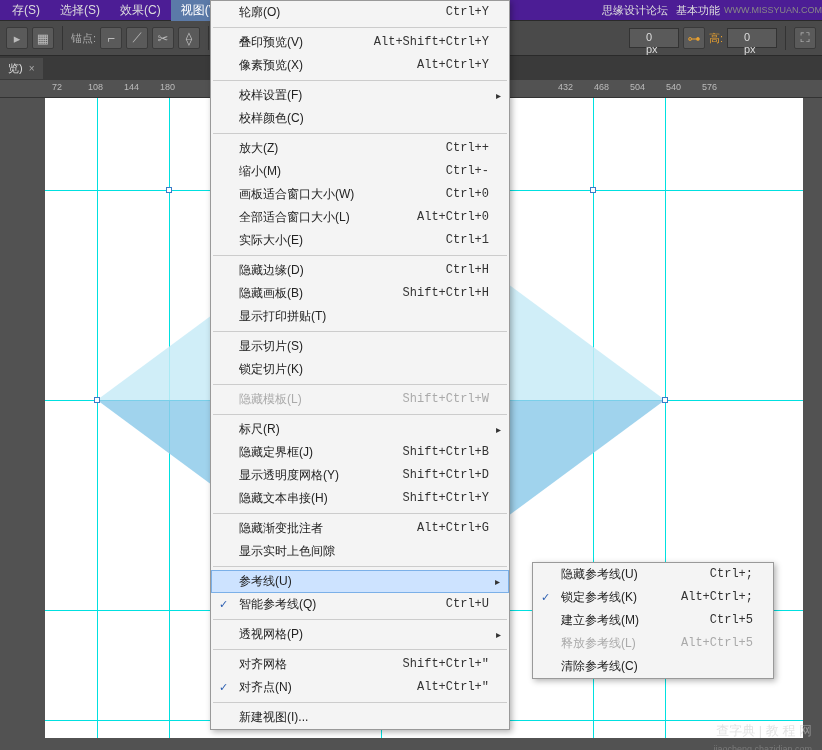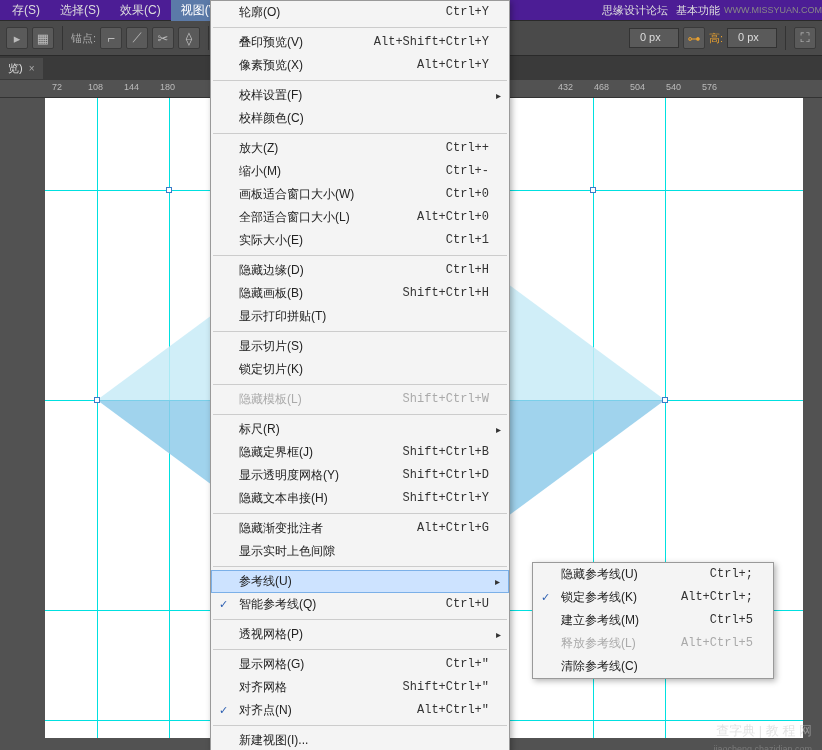--- a/index.html
+++ b/index.html
@@ -10,21 +10,21 @@
 .menubar-item.active { background: #5b7aa8; color: #fff; }
 .menubar-spacer { flex: 1; }
 .forum-text { font-size: 11px; color: #ddd; padding-right: 8px; }
 .basic-func { font-size: 11px; color: #ddd; padding-right: 4px; }
 .url-text { font-size: 9px; color: #888; }
 
 .toolbar { height: 36px; background: #4a4a4a; border-top: 1px solid #2a2a2a; border-bottom: 1px solid #2a2a2a; display: flex; align-items: center; padding: 0 6px; color: #ccc; font-size: 11px; gap: 4px; }
 .tool-icon { width: 22px; height: 22px; background: #5a5a5a; border: 1px solid #3a3a3a; border-radius: 2px; display: flex; align-items: center; justify-content: center; color: #bbb; font-size: 13px; }
 .tool-sep { width: 1px; height: 24px; background: #333; margin: 0 4px; }
 .tool-label { color: #aaa; }
-.tool-field { background: #5a5a5a; border: 1px solid #333; padding: 2px 10px; width: 50px; color: #ddd; height: 20px; }
+.tool-field { background: #5a5a5a; border: 1px solid #333; padding: 2px 16px; width: 50px; color: #ddd; height: 20px; }
 .tool-amber { color: #e8a030; }
 
 .tabbar { height: 24px; background: #3a3a3a; display: flex; align-items: center; }
 .tab { background: #4a4a4a; color: #ddd; font-size: 11px; padding: 3px 8px; display: flex; align-items: center; gap: 6px; }
 .tab-close { font-size: 10px; color: #aaa; }
 
 .ruler-h { position: absolute; top: 80px; left: 0; right: 0; height: 18px; background: #525252; color: #bbb; font-size: 9px; border-bottom: 1px solid #333; }
 .ruler-tick { position: absolute; top: 2px; }
 
 .canvas-area { position: absolute; top: 98px; left: 45px; width: 758px; height: 640px; background: #fff; }
@@ -225,24 +225,20 @@
       <span class="menu-label">智能参考线(Q)</span>
       <span class="menu-shortcut">Ctrl+U</span>
     </div>
     <div class="menu-sep"></div>
     <div class="menu-item">
       <span class="menu-label">透视网格(P)</span>
       <span class="menu-arrow">▸</span>
     </div>
     <div class="menu-sep"></div>
     <div class="menu-item">
-      <span class="menu-label">显示网格(G)</span>
-      <span class="menu-shortcut">Ctrl+"</span>
-    </div>
-    <div class="menu-item">
       <span class="menu-label">对齐网格</span>
       <span class="menu-shortcut">Shift+Ctrl+"</span>
     </div>
     <div class="menu-item">
       <span class="menu-check">✓</span>
       <span class="menu-label">对齐点(N)</span>
       <span class="menu-shortcut">Alt+Ctrl+"</span>
     </div>
     <div class="menu-sep"></div>
     <div class="menu-item">

